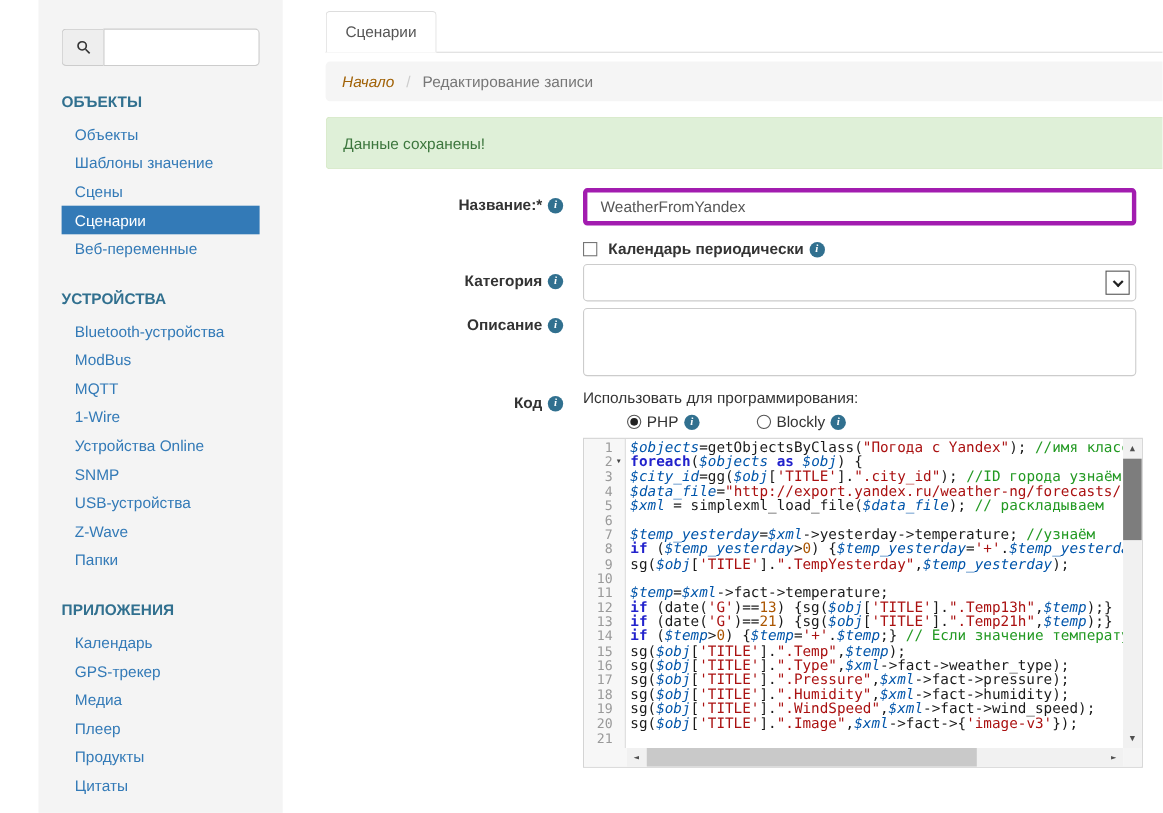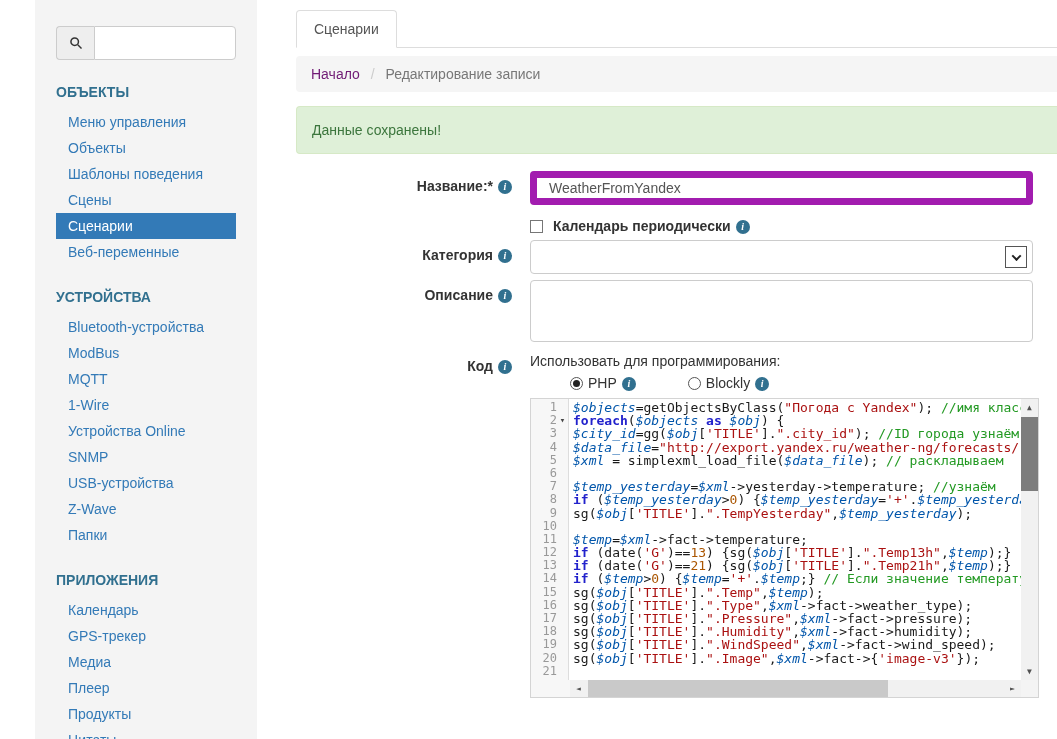--- a/index.html
+++ b/index.html
@@ -19,36 +19,36 @@
   .side-item.active { background:#337ab7; color:#fff; }
 
   
   .main { position:absolute; left:296px; top:0; right:0; bottom:0; }
   .tabs { display:flex; padding-top:10px; border-bottom:1px solid #ddd; }
   .tab { padding:10px 17px; font-size:14px; color:#337ab7; cursor:pointer; border:1px solid transparent;
          margin-bottom:-1px; border-radius:4px 4px 0 0; }
   .tab.active { background:#fff; color:#555; border-color:#ddd #ddd #fff #ddd; cursor:default; }
 
   .breadcrumb { margin-top:8px; background:#f5f5f5; border-radius:4px 0 0 4px; padding:10px 15px; font-size:14px; }
-  .bc-link { color:#701a75; text-decoration:none; cursor:pointer; }
+  .bc-link { color:#a16207; text-decoration:none; cursor:pointer;font-style:italic; }
   .bc-sep { color:#ccc; margin:0 7px; }
   .bc-current { color:#777; }
 
   .alert { margin-top:14px; background:#dff0d8; border:1px solid #d6e9c6; border-right:none; border-radius:4px 0 0 4px;
            padding:15px; color:#3c763d; font-size:14px; }
 
   
   .form { margin-top:17px; }
   .frow { display:flex; margin-bottom:6px; }
   .lbl { width:216px; flex:none; display:flex; justify-content:flex-end; align-items:flex-start; gap:5px;
          padding-top:7px; font-weight:bold; font-size:14px; color:#333; }
   .ctl { margin-left:18px; width:503px; position:relative; }
   .info-icon { display:inline-block; width:14px; height:14px; border-radius:50%; background:#31708f; color:#fff;
                font:italic bold 10px/14px "Liberation Serif", serif; text-align:center; flex:none; margin-top:2px; cursor:pointer; }
-  .txt { width:100%; height:34px; border:7px solid #a21caf; border-radius:4px; padding:6px 12px;
+  .txt { width:100%; height:34px; border:4px solid #a21caf; border-radius:4px; padding:6px 12px;
          font:14px "Liberation Sans", sans-serif; color:#555; }
   .cb { appearance:none; -webkit-appearance:none; width:13px; height:13px; border:1px solid #767676; background:#fff;
         vertical-align:-2px; margin:0 5px 0 0; cursor:pointer; }
   .check-wrap { padding-top:7px; font-size:14px; display:flex; align-items:center; gap:5px; }
   .check-label { font-weight:bold; }
   .select { height:34px; border:1px solid #ccc; border-radius:4px; background:#fff; position:relative; cursor:pointer; }
   .sel-value { line-height:32px; padding:0 12px; color:#555; }
   .caret-box { position:absolute; top:5px; right:5px; width:22px; height:22px; border:1px solid #555;
                display:flex; align-items:center; justify-content:center; background:#fff; }
   .chev { width:7px; height:7px; border-right:2px solid #222; border-bottom:2px solid #222;
@@ -98,23 +98,22 @@
       <span class="sg-addon">
         <svg width="14" height="14" viewBox="0 0 16 16" aria-hidden="true">
           <circle cx="6.5" cy="6.5" r="4.3" fill="none" stroke="#333" stroke-width="1.7"></circle>
           <line x1="10" y1="10" x2="14.3" y2="14.3" stroke="#333" stroke-width="1.7"></line>
         </svg>
       </span>
       <input class="sg-input" type="text" placeholder="" style="">
     </div>
     <nav id="side-nav">
         <div class="side-title">ОБЪЕКТЫ</div>
-        <a class="side-item">Меню управления</a>
         <a class="side-item">Объекты</a>
-        <a class="side-item">Шаблоны поведения</a>
+        <a class="side-item">Шаблоны значение</a>
         <a class="side-item">Сцены</a>
         <a class="side-item active">Сценарии</a>
         <a class="side-item">Веб-переменные</a>
         <div class="side-title">УСТРОЙСТВА</div>
         <a class="side-item">Bluetooth-устройства</a>
         <a class="side-item">ModBus</a>
         <a class="side-item">MQTT</a>
         <a class="side-item">1-Wire</a>
         <a class="side-item">Устройства Online</a>
         <a class="side-item">SNMP</a>

